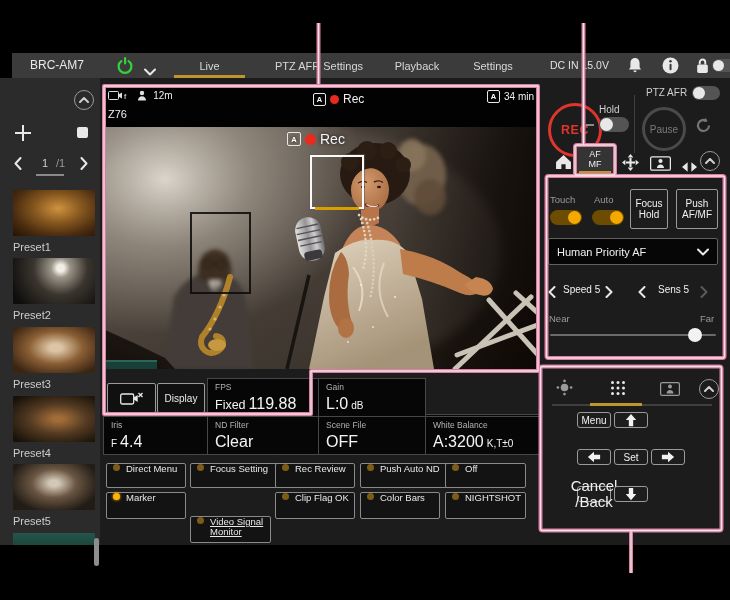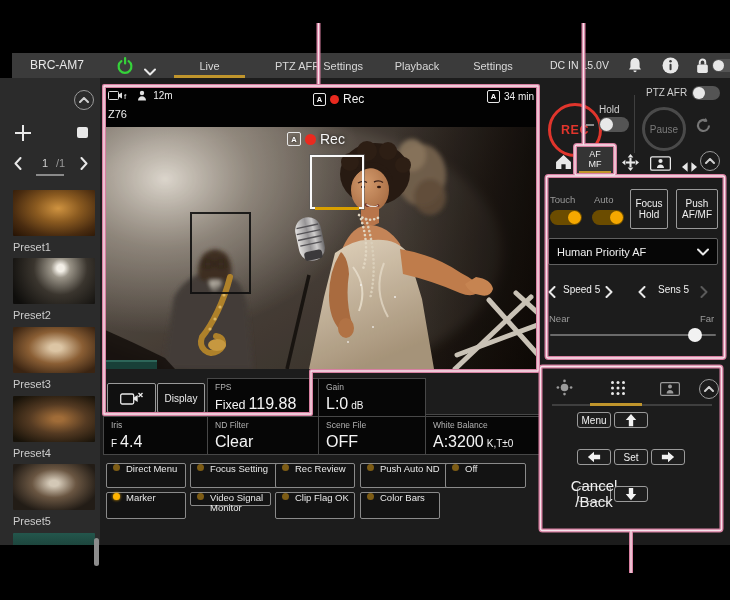--- a/index.html
+++ b/index.html
@@ -445,31 +445,35 @@
       <span class="fl">Push Auto ND</span>
   </div>
   <div class="fn-btn" style="left:445px;top:463px;width:81px;height:25px;">
     <span class="led"></span>
       <span class="fl">Off</span>
   </div>
   <div class="fn-btn" style="left:106px;top:492px;width:80px;height:27px;">
     <span class="led on"></span>
       <span class="fl">Marker</span>
   </div>
-  <div class="fn-btn" style="left:190px;top:492px;width:81px;height:14px;">
+  <div class="fn-btn" style="left:190px;top:516px;width:81px;height:27px;text-decoration:underline;">
     <span class="led"></span>
       <span class="fl">Video Signal Monitor</span>
   </div>
   <div class="fn-btn" style="left:275px;top:492px;width:80px;height:27px;">
     <span class="led"></span>
       <span class="fl">Clip Flag OK</span>
   </div>
   <div class="fn-btn" style="left:360px;top:492px;width:80px;height:27px;">
     <span class="led"></span>
       <span class="fl">Color Bars</span>
+  </div>
+  <div class="fn-btn" style="left:445px;top:492px;width:81px;height:27px;">
+    <span class="led"></span>
+      <span class="fl">NIGHTSHOT</span>
   </div>
 
   <div class="rec-btn">
     <span>REC</span>
   </div>
   <span class="small-lab" style="position:absolute;left:599px;top:104px;">Hold</span>
   <div style="position:absolute;left:586px;top:124px;width:8px;height:2px;background:#8a8a8a;"></div>
   <div class="toggle off" style="left:599px;top:117px;width:30px;height:15px;">
     <div class="knob" style="left:1px;width:13px;height:13px;"></div>
   </div>

